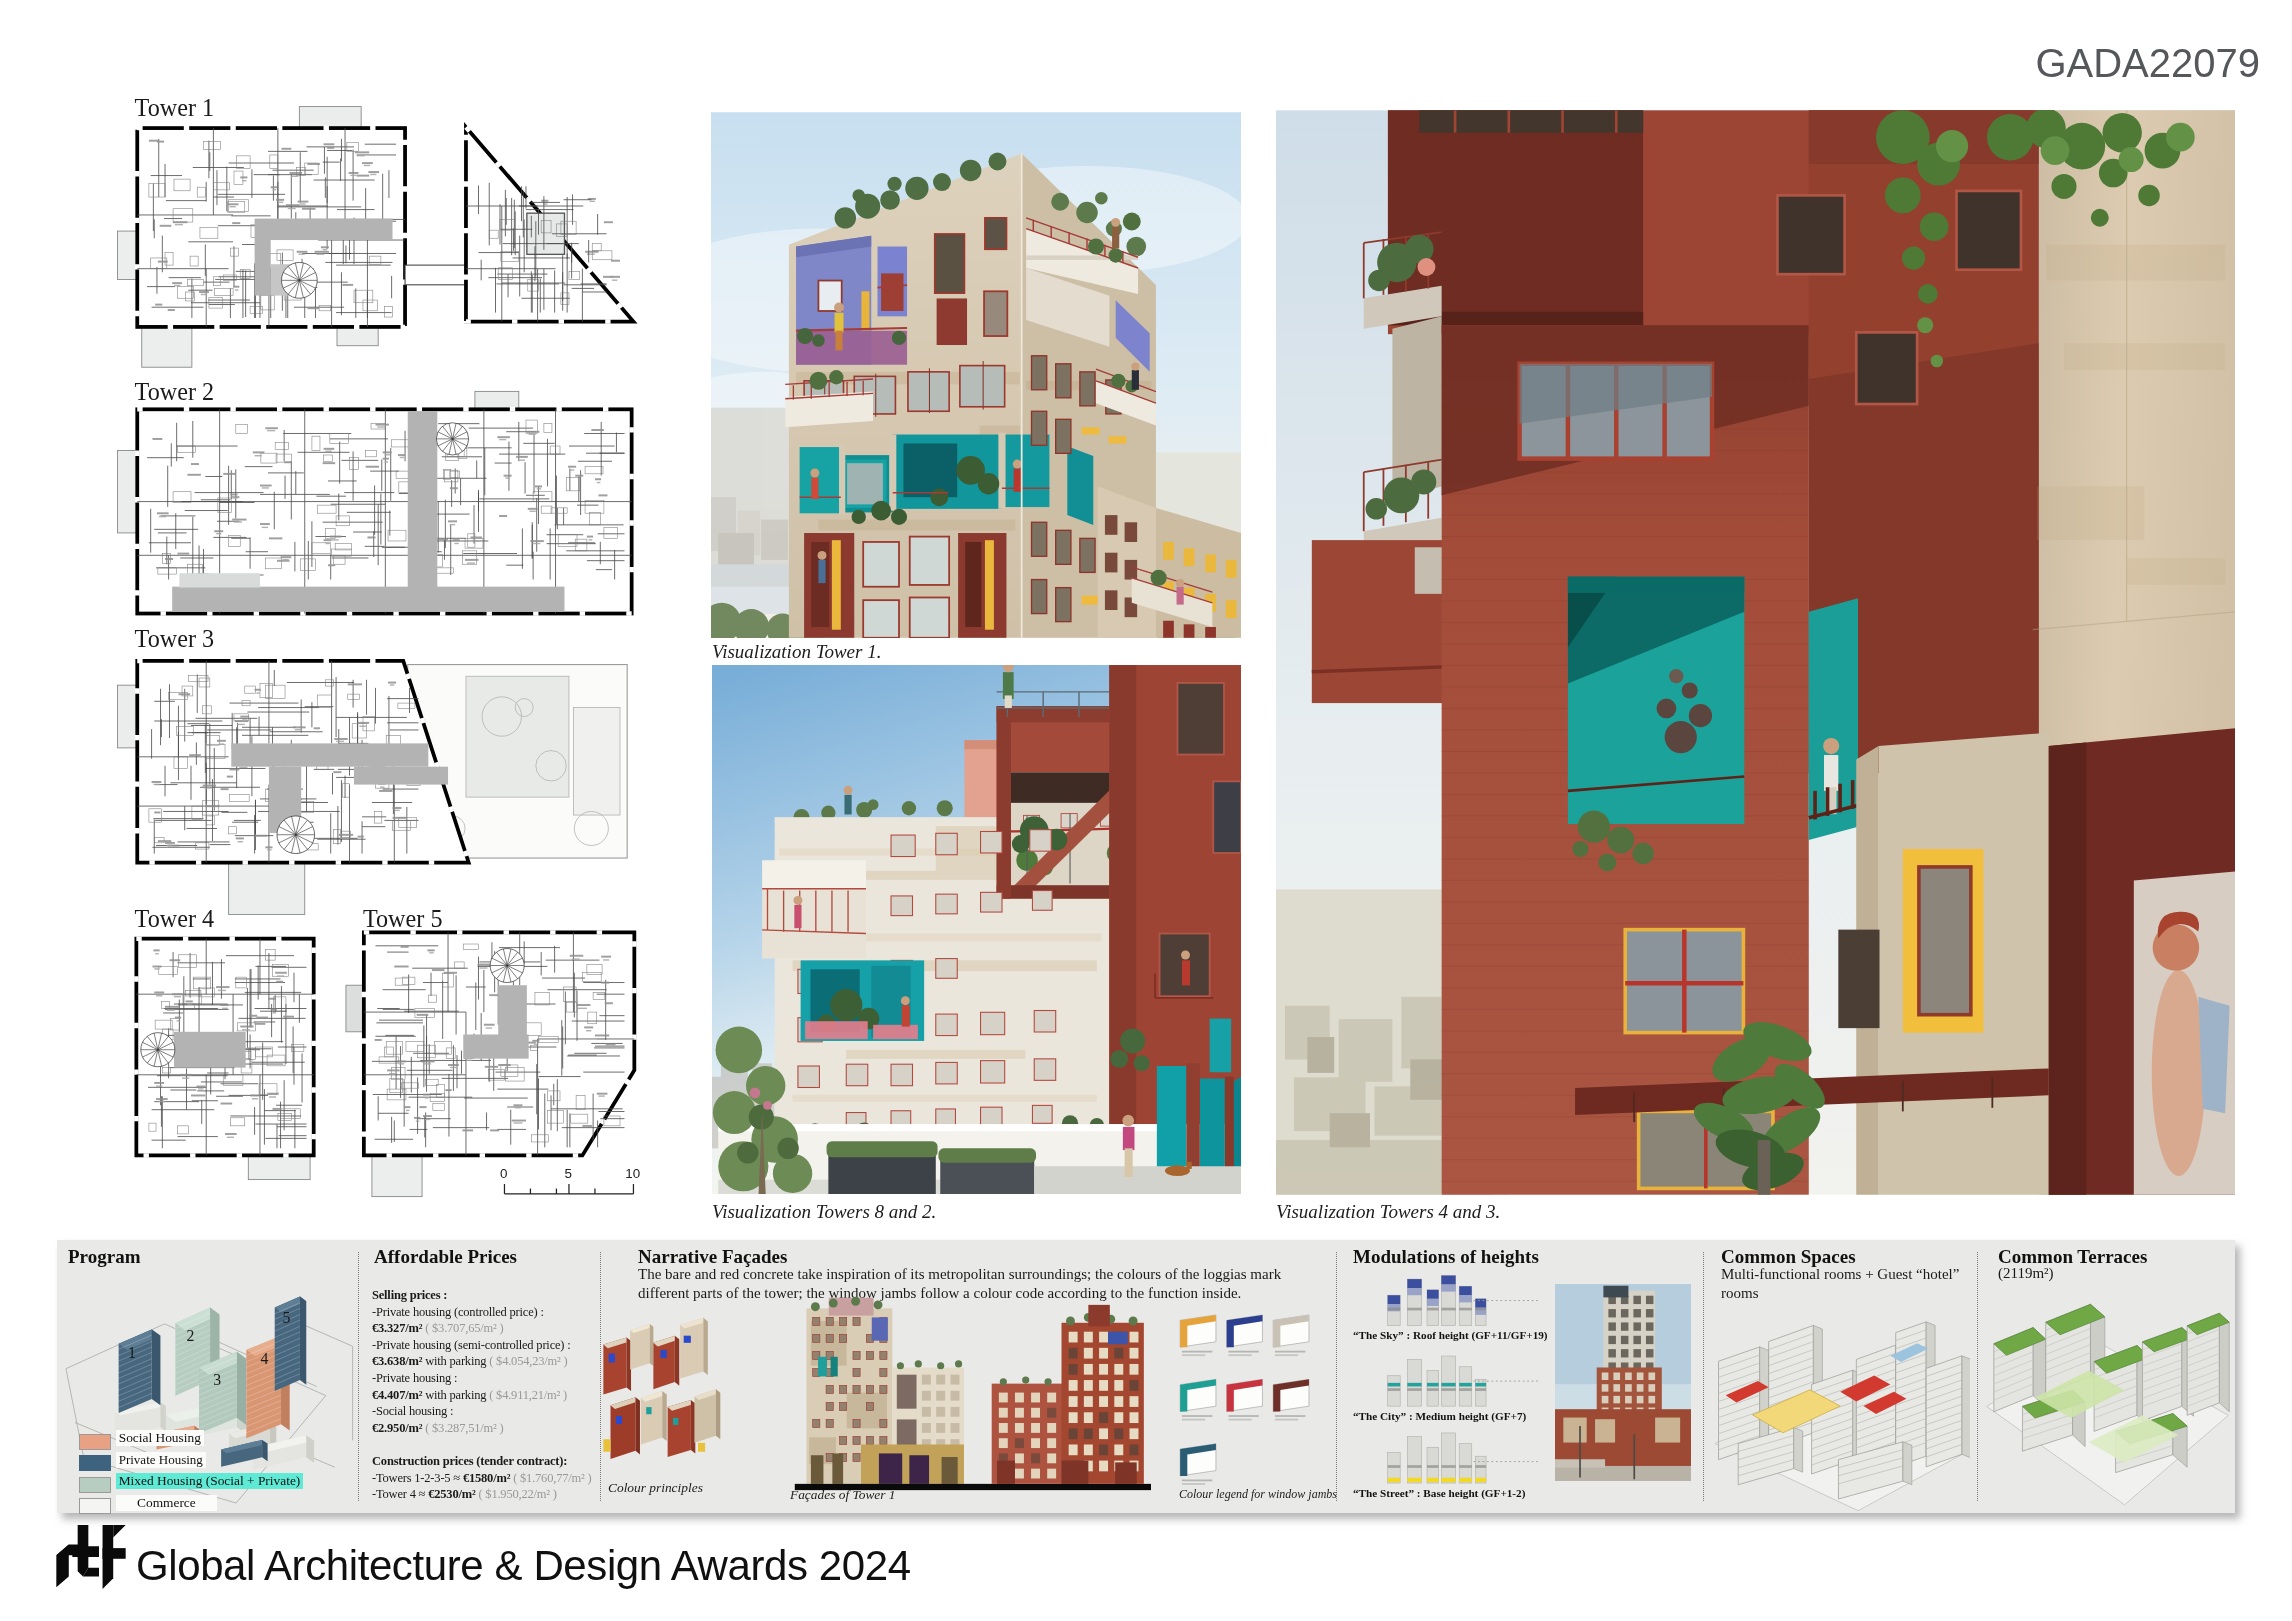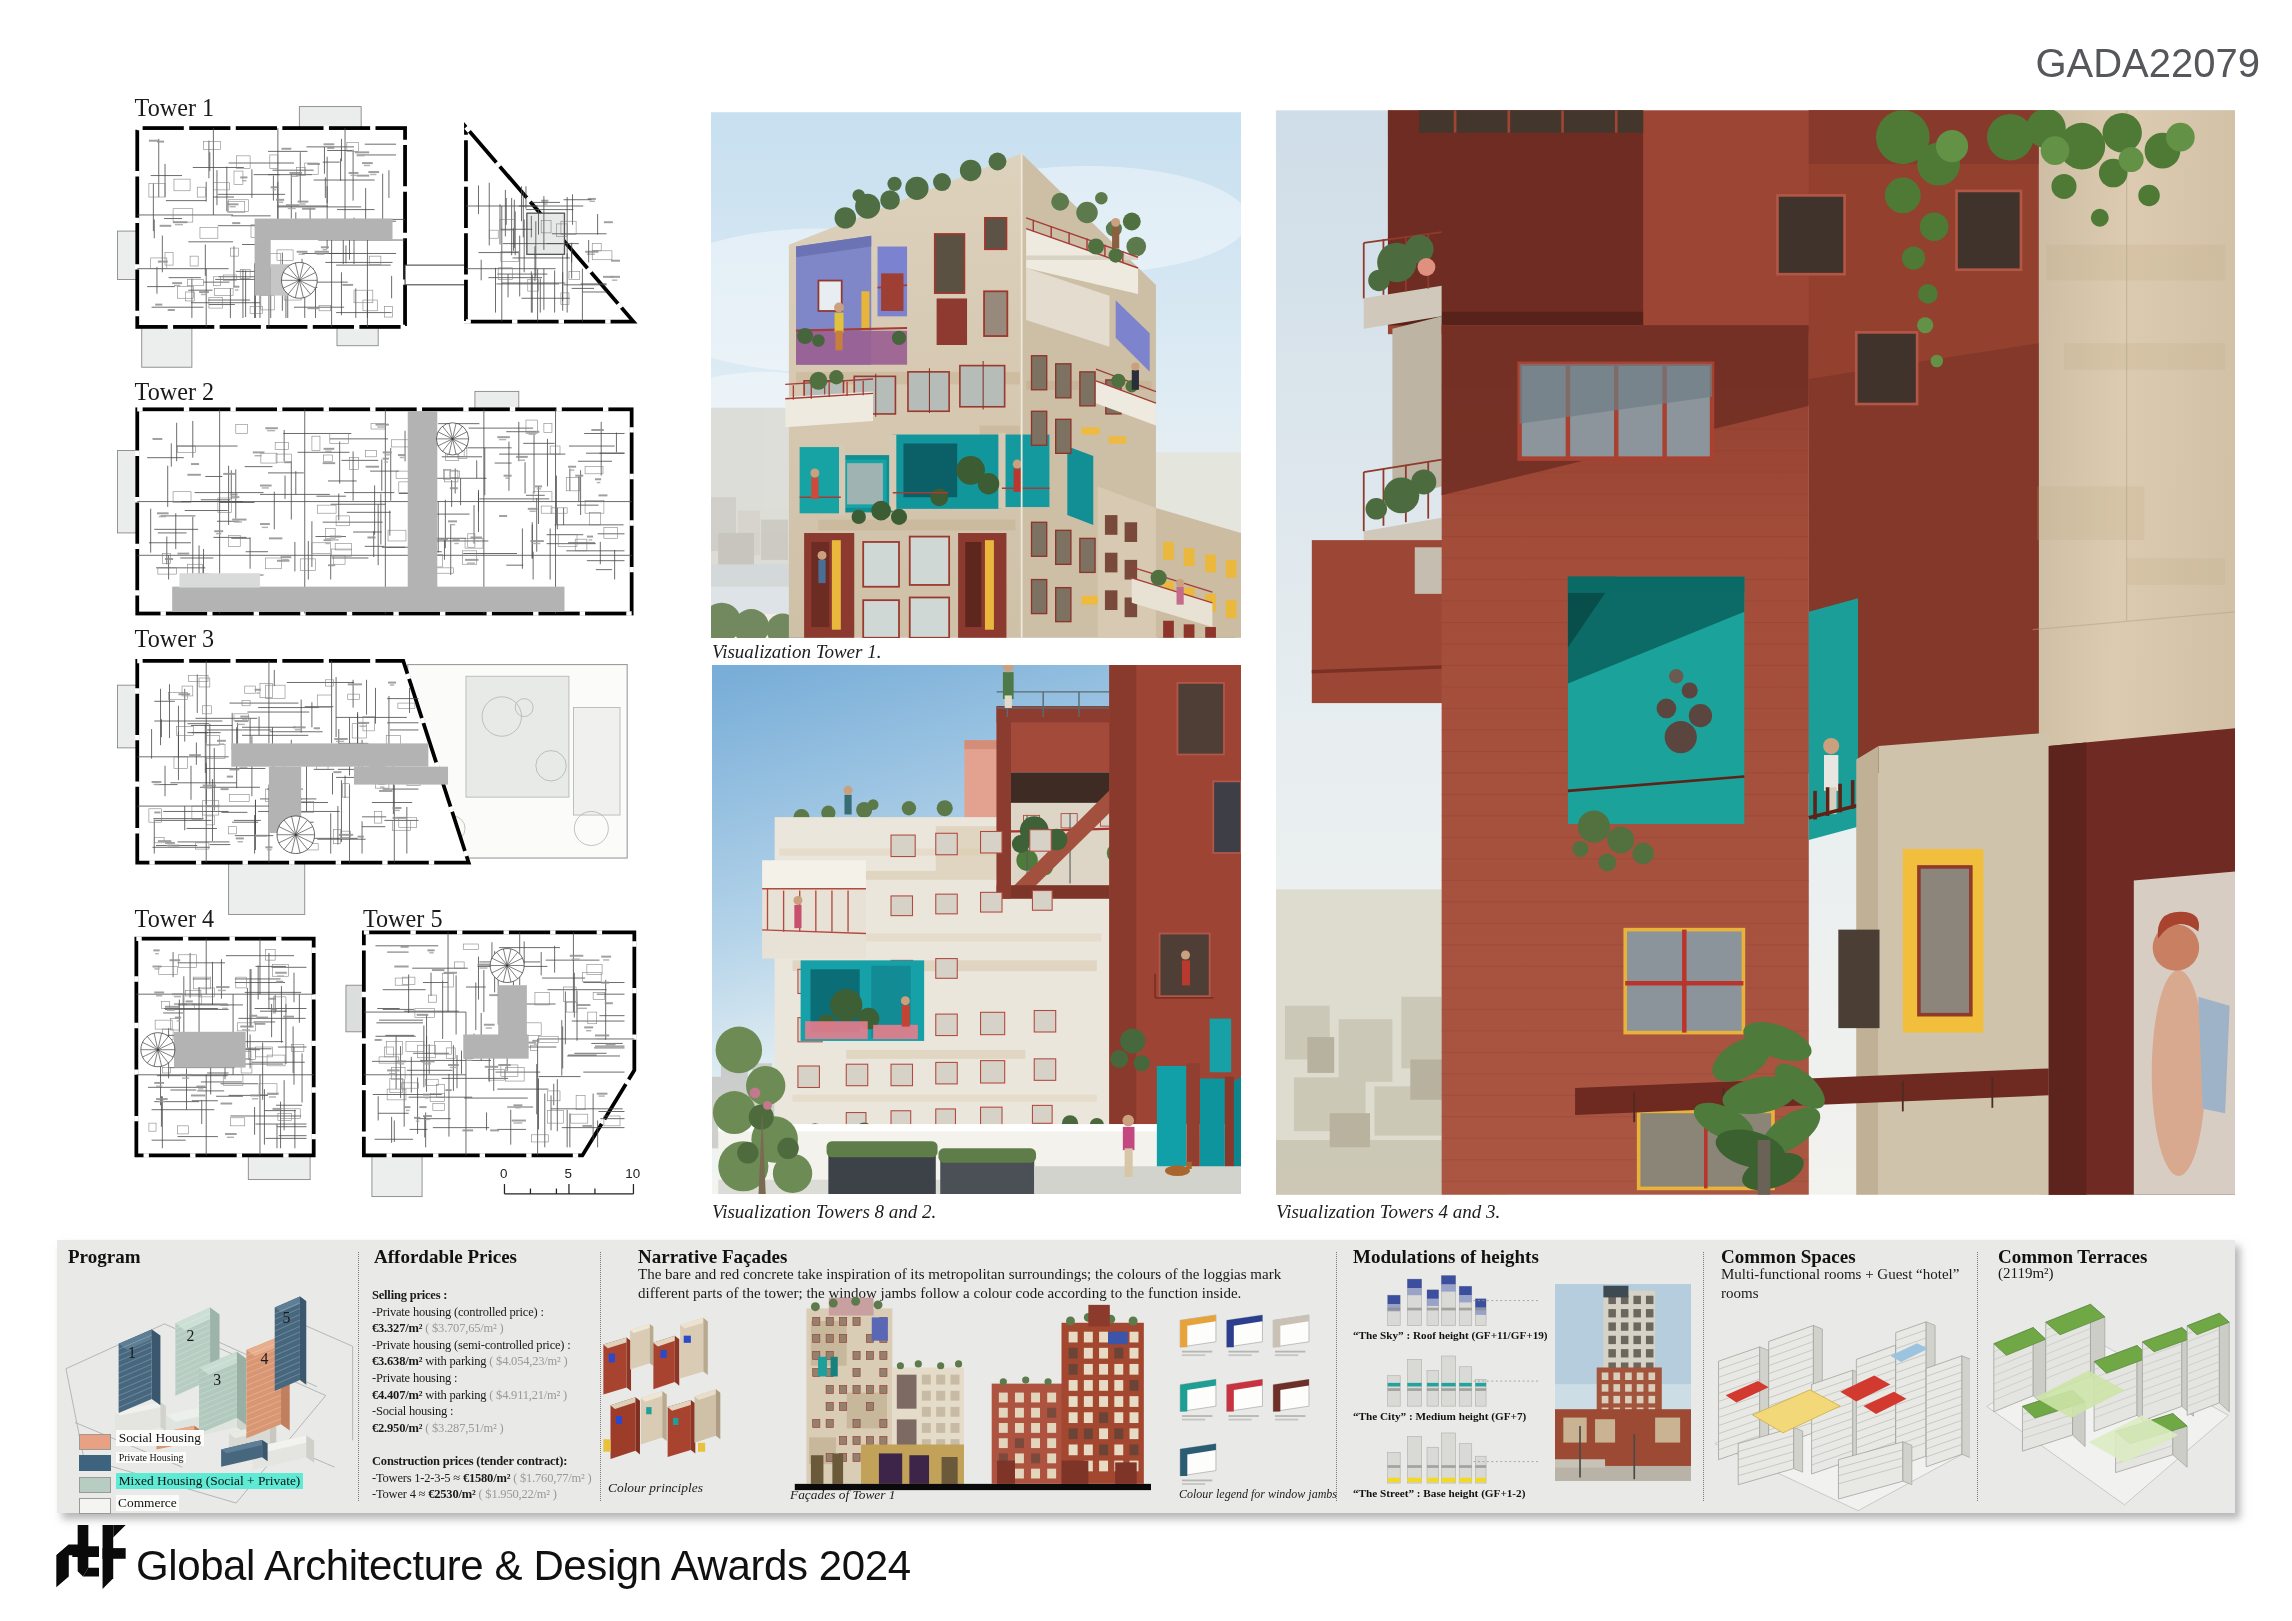--- a/index.html
+++ b/index.html
@@ -2483,27 +2483,27 @@
 <polygon points="108,196 156,186 156,206 108,216" fill="#d99673"></polygon>
 <polygon points="108,196 156,186 162,190 114,200" fill="#e7ad8c" transform="translate(0,0)"></polygon>
 <polygon points="156,186 162,190 162,210 156,206" fill="#c07f5e"></polygon>
 </g>
 </svg>
 
 <div class="abs" style="left:79px;top:1434px;width:30px;height:14.3px;background:#e8a283;border:0.9px solid #9a9a98;"></div>
 <div class="abs" style="left:116px;top:1430px;font-size:13.4px;color:#111;background:#fbfbfa;padding:0 2.7px;white-space:nowrap;">Social Housing</div>
 
 <div class="abs" style="left:79px;top:1455px;width:30px;height:14.3px;background:#3d637f;border:0.9px solid #3d637f;"></div>
-<div class="abs" style="left:116px;top:1452px;font-size:10px;color:#111;background:#fbfbfa;padding:0 2.7px;white-space:nowrap;">Private Housing</div>
+<div class="abs" style="left:116px;top:1452px;font-size:13px;color:#111;background:#fbfbfa;padding:0 2.7px;white-space:nowrap;">Private Housing</div>
 
 <div class="abs" style="left:79px;top:1477px;width:30px;height:14.3px;background:#b7cdc2;border:0.9px solid #9a9a98;"></div>
 <div class="abs" style="left:116px;top:1473px;font-size:13.4px;color:#111;background:#5eead4;padding:0 2.7px;white-space:nowrap;">Mixed Housing (Social + Private)</div>
 
 <div class="abs" style="left:79px;top:1498px;width:30px;height:14.3px;background:#f4f4f2;border:0.9px solid #9a9a98;"></div>
-<div class="abs" style="left:116px;top:1495px;font-size:13.4px;color:#111;background:#fbfbfa;padding:0 2px;white-space:nowrap;">Commerce</div>
+<div class="abs" style="left:116px;top:1495px;font-size:13.4px;color:#111;background:#fbfbfa;padding:0 21px;white-space:nowrap;">Commerce</div>
 
 <div class="abs stitle" style="left:374px;top:1246px;">Affordable Prices</div>
 
 <div class="abs" style="left:372px;top:1287px;font-size:12.5px;line-height:16.6px;color:#1a1a1a;white-space:nowrap;letter-spacing:-0.2px;">
 <b>Selling prices :</b><br>
 -Private housing (controlled price) :<br>
 <b>€3.327/m²</b> <span style="color:#999">( $3.707,65/m² )</span><br>
 -Private housing (semi-controlled price) :<br>
 <b>€3.638/m²</b> with parking <span style="color:#999">( $4.054,23/m² )</span><br>
 -Private housing :<br>

